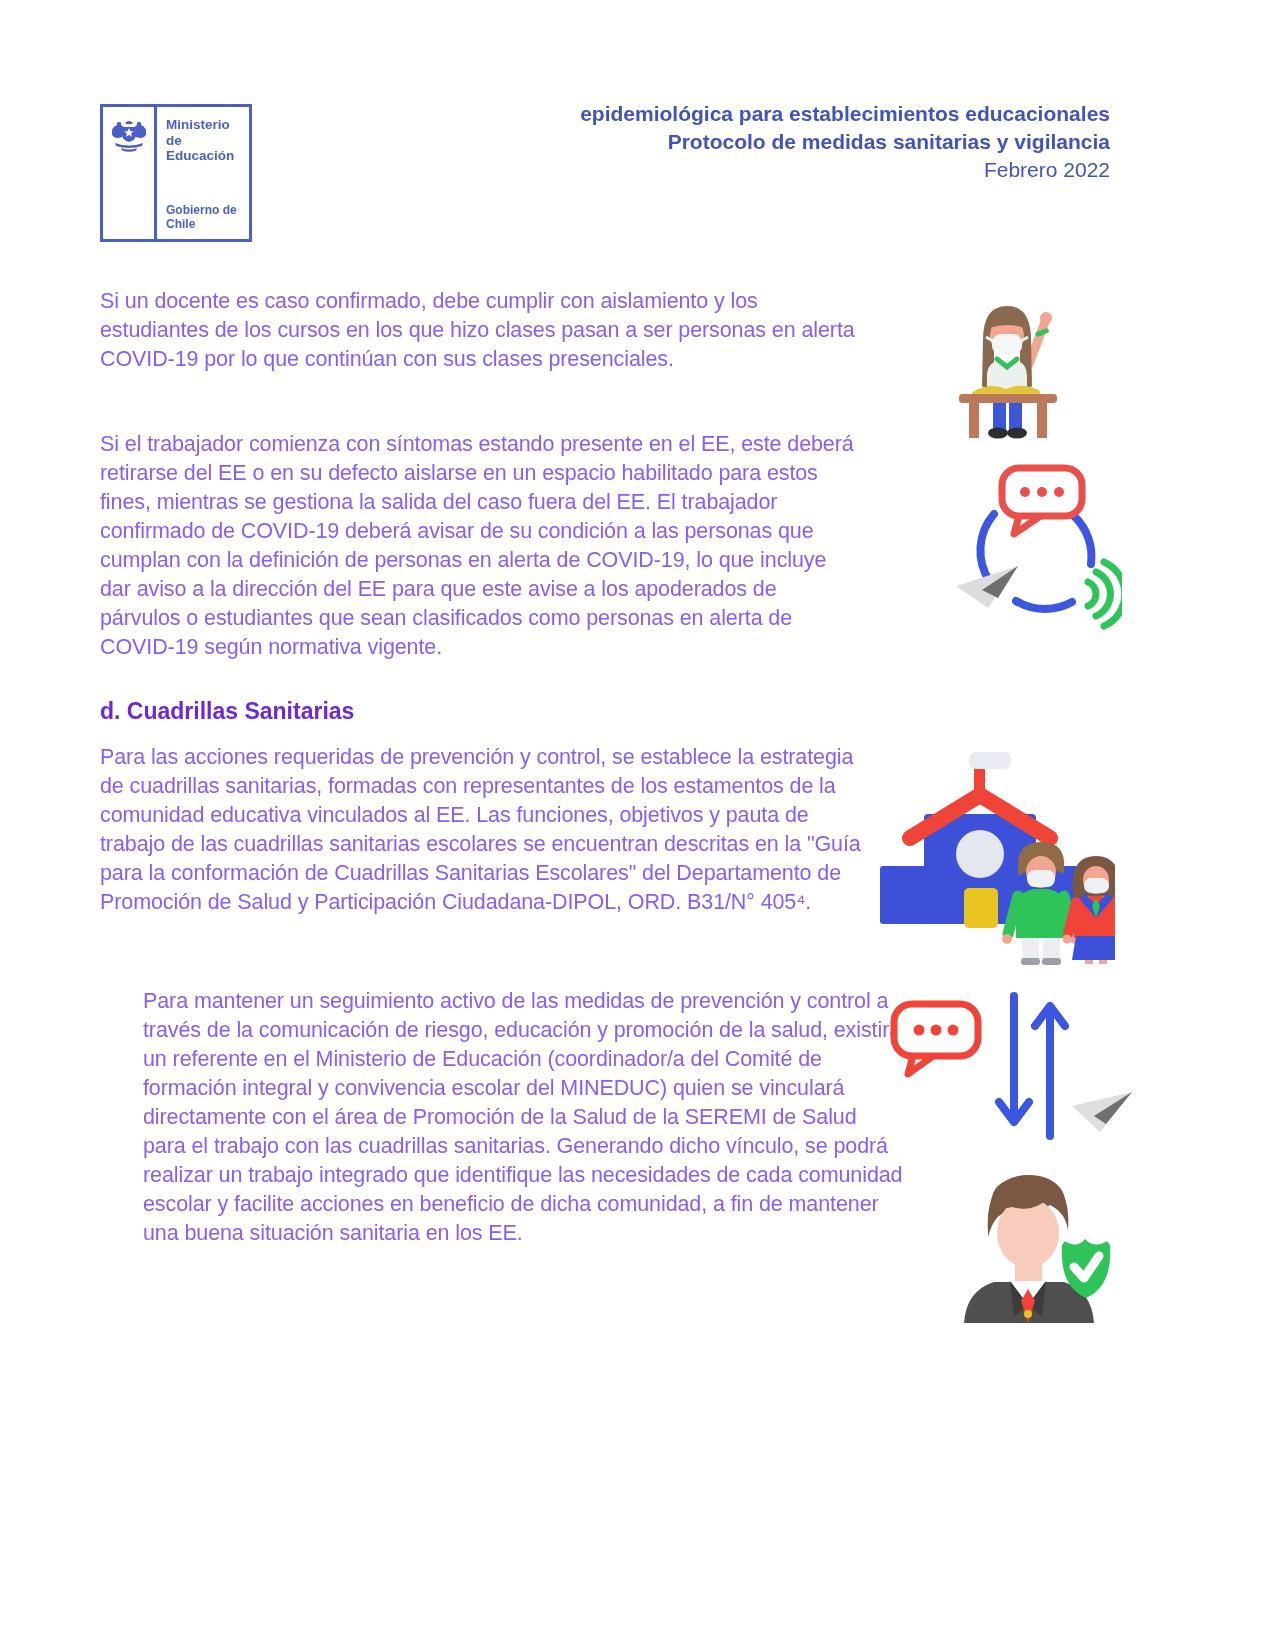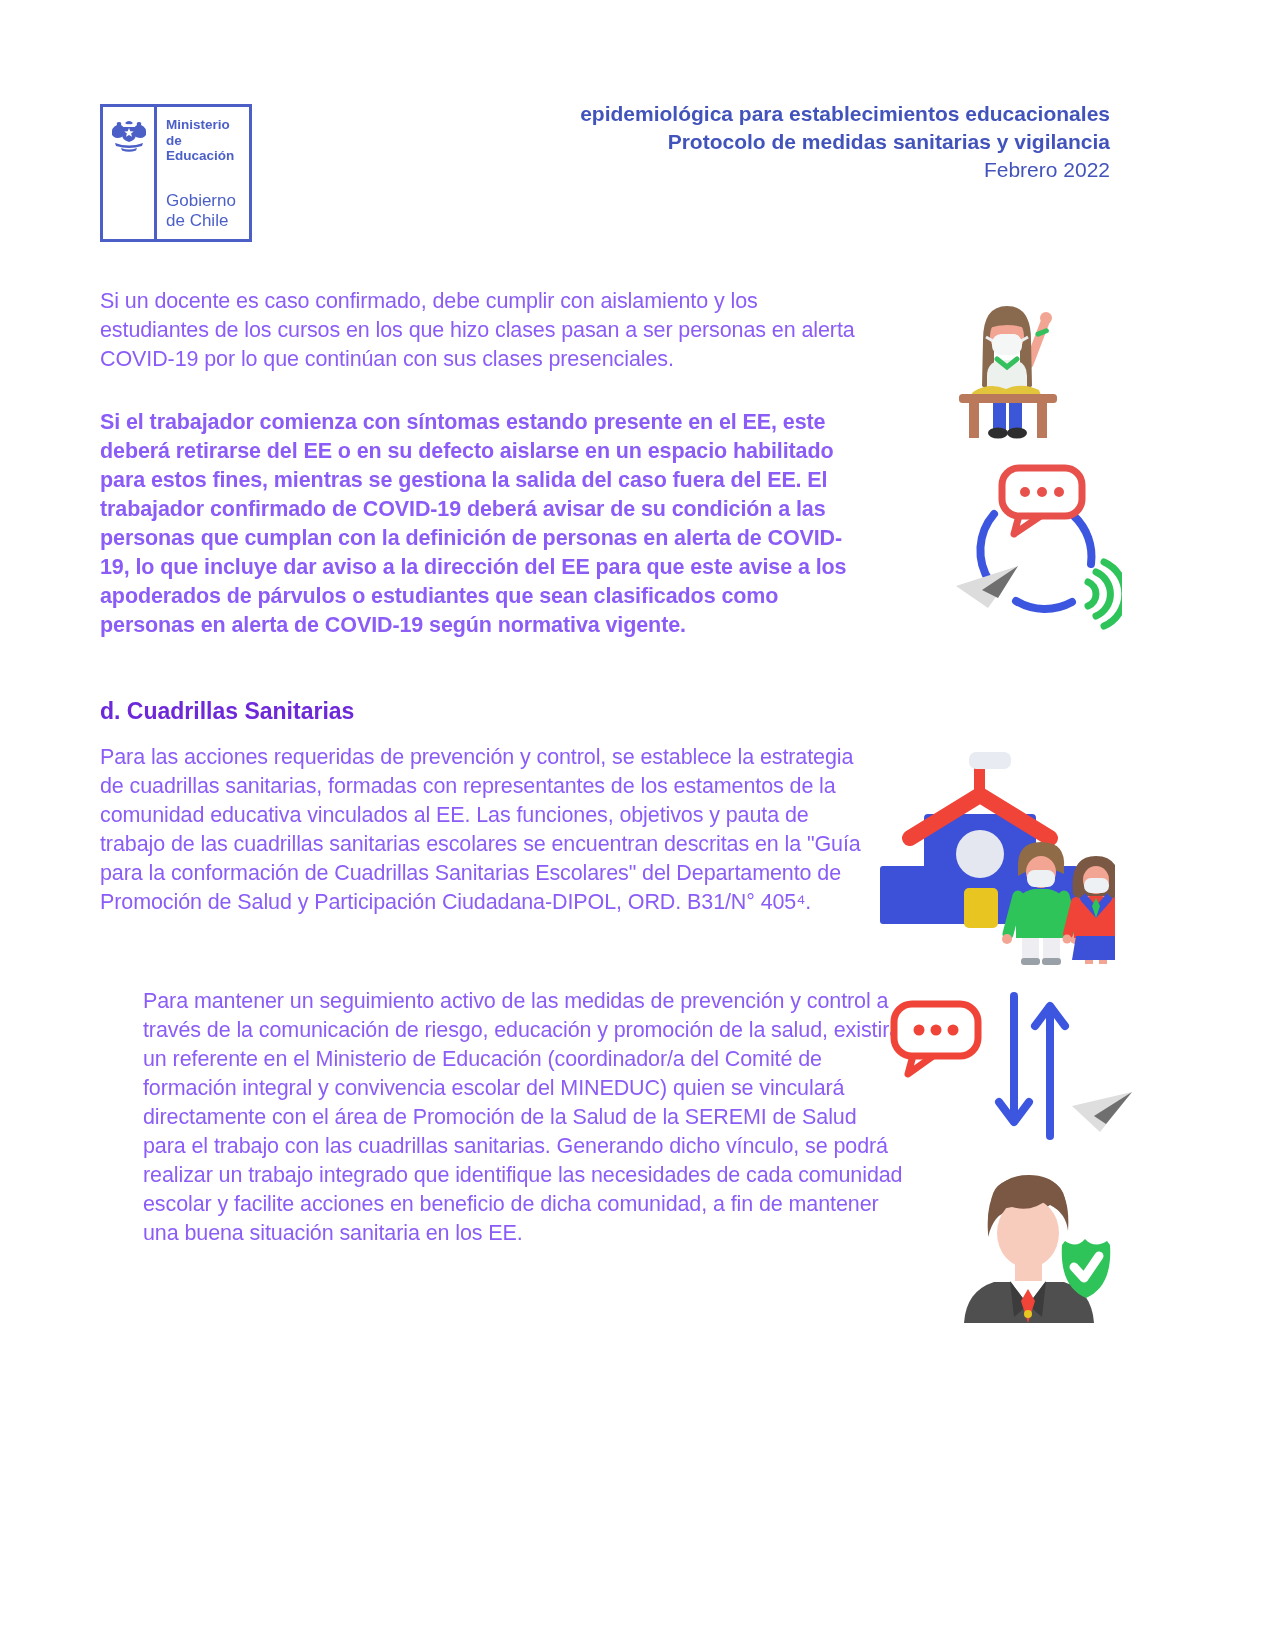--- a/index.html
+++ b/index.html
@@ -24,37 +24,37 @@
     width:54px; border-right:3px solid #4b5fc7;
     display:flex; justify-content:center; align-items:flex-start;
     padding-top:12px;
   }
   .logo-text-cell {
     flex:1; padding:10px 6px 8px 9px;
     display:flex; flex-direction:column; justify-content:space-between;
     color:#4b5fc7;
   }
   .logo-ministry { font-weight:bold; font-size:13.5px; line-height:1.15; }
-  .logo-gov { font-weight:normal; font-size:17px; }
+  .logo-gov { font-weight:bold; font-size:12px; }
 
   .header-title {
     position:absolute; top:100px; right:165px;
     width:600px; text-align:right; color:#4253bb;
   }
   .header-title-line { font-weight:bold; font-size:21px; line-height:28px; }
   .header-date { font-size:21px; line-height:28px;text-align:right; }
 
   
   .body-par {
     position:absolute; left:100px; width:762px;
     color:#8b5cf6; font-size:21.5px; line-height:29px;
     letter-spacing:-0.1px;
   }
   .par-1 { top:287px; }
-  .par-2 { top:408px;font-weight:bold; }
+  .par-2 { top:430px; }
   .section-heading {
     position:absolute; left:100px; top:698px;
     color:#6d28d9; font-weight:bold; font-size:23px;
   }
   .par-3 { top:743px; }
   .par-4 { top:987px;margin-left:43px; }
 
   
   .footnote {
     position:absolute; left:100px; top:1435px; width:780px;

